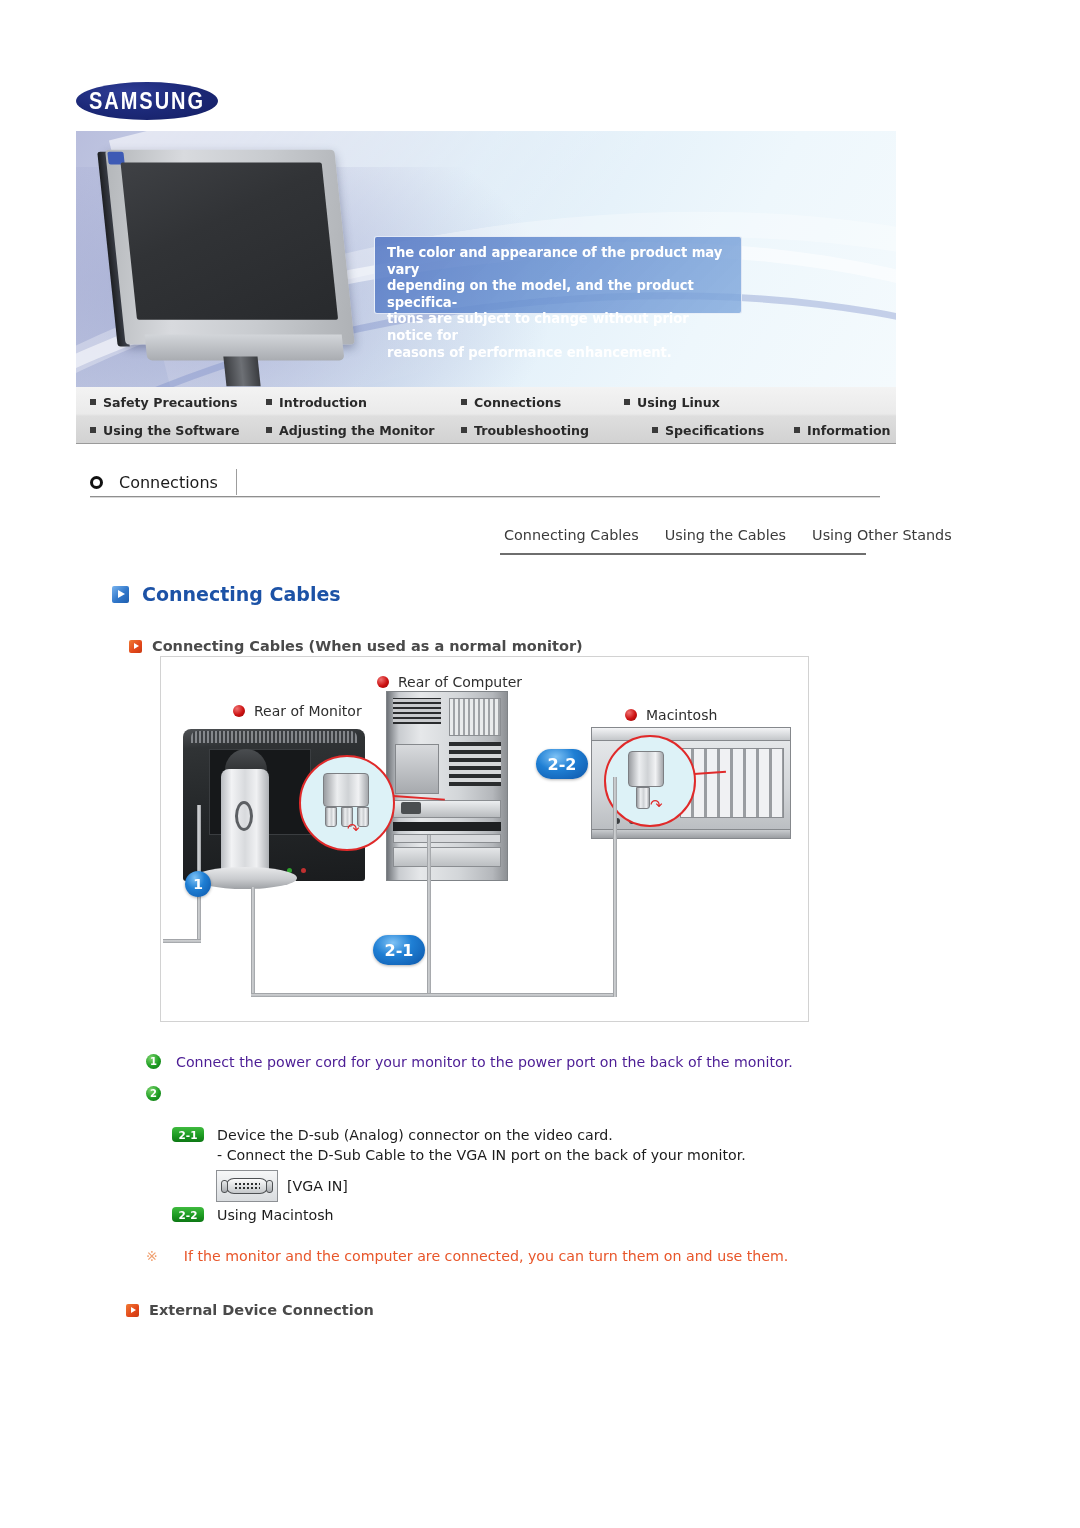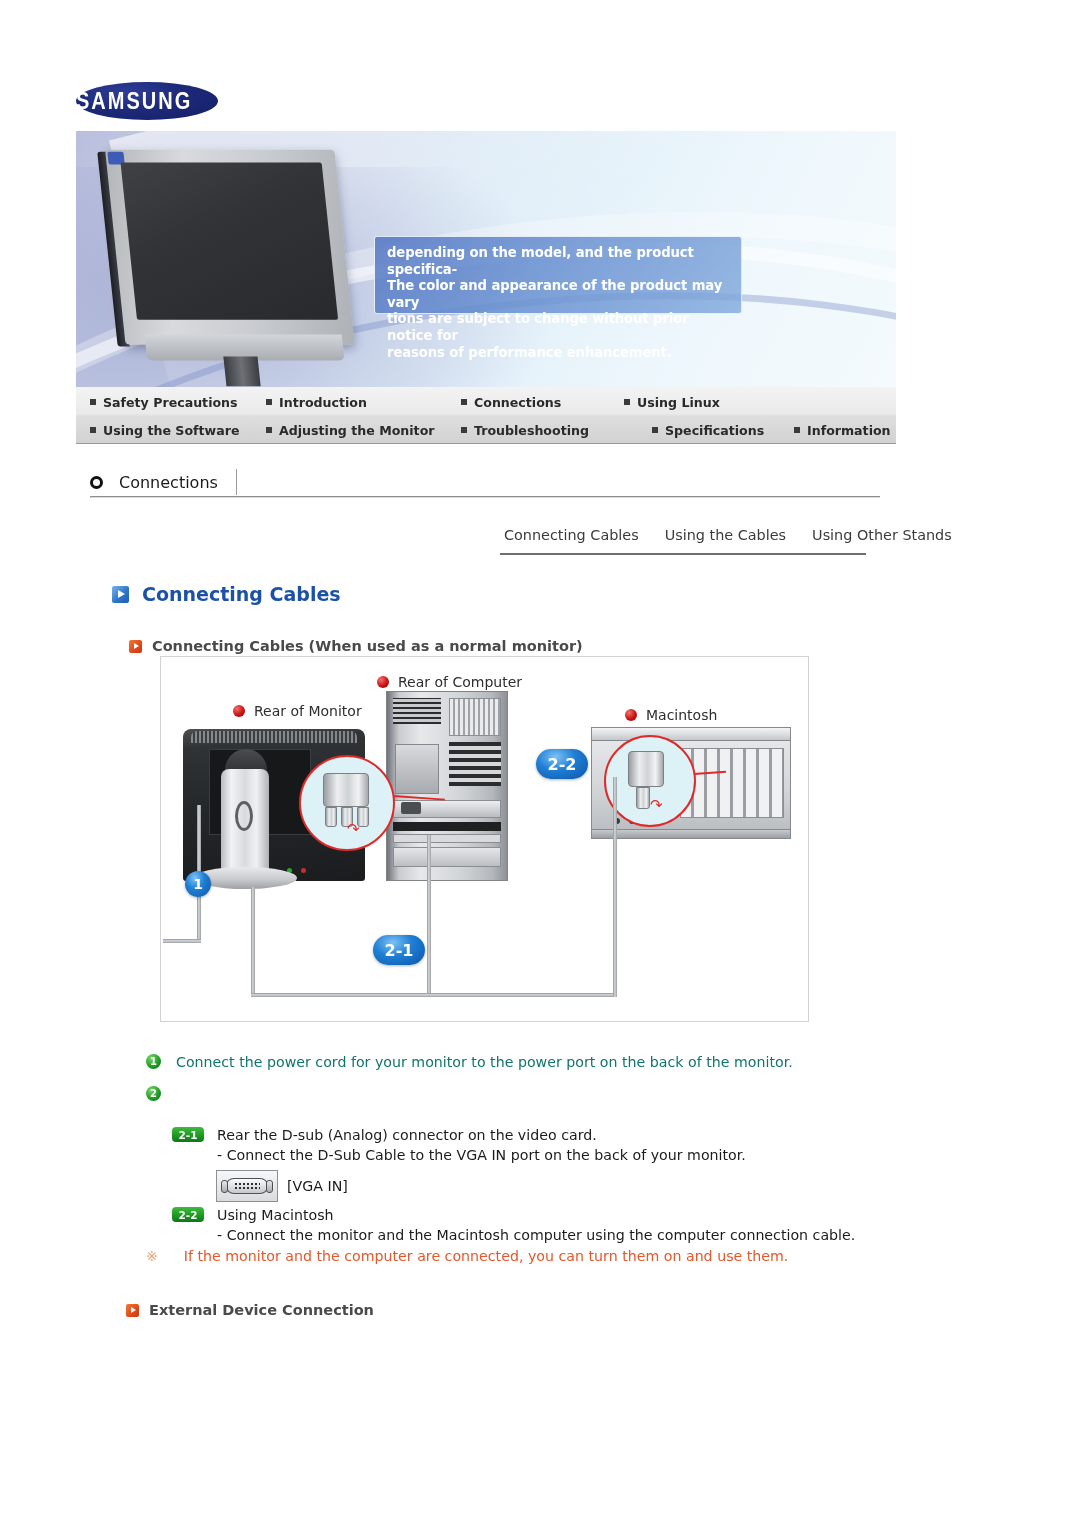--- a/index.html
+++ b/index.html
@@ -19,21 +19,21 @@
   #logo {
     position: absolute;
     left: 76px;
     top: 82px;
     width: 142px;
     height: 38px;
     border-radius: 50%;
     background: radial-gradient(ellipse at 35% 28%, #2f3d96 0%, #1d2a7a 45%, #141e63 100%);
     display: flex;
     align-items: center;
-    justify-content: flex-start;
+    justify-content: center;
   }
   #logo .wordmark {
     color: #ffffff;
     font-size: 20px;
     font-weight: bold;
     letter-spacing: 2.0px;
     font-family: "Liberation Sans", sans-serif;
     transform: scaleY(1.18);
   }
 
@@ -643,21 +643,21 @@
     align-items: center;
     justify-content: center;
     flex: none;
     margin-top: 2px;
     font-family: "DejaVu Sans", sans-serif;
   }
   .steptext {
     margin-left: 15px;
     font-size: 14.2px;
     line-height: 20px;
-    color: #0f766e;
+    color: #4c1d95;
     font-family: "DejaVu Sans", sans-serif;
   }
   .steptext .l2 { display: block; }
 
   #substeps {
     position: absolute;
     left: 172px;
     top: 1125px;
     width: 690px;
   }
@@ -794,22 +794,22 @@
   <div id="monitor">
     <div class="leftedge"></div>
     <div class="bezel"></div>
     <div class="bluetab"></div>
     <div class="screen"></div>
     <div class="chin"></div>
     <div class="neck"></div>
   </div>
 
   <div id="banner-note">
+    <p>The color and appearance of the product may vary</p>
     <p>depending on the model, and the product specifica-</p>
-    <p>The color and appearance of the product may vary</p>
     <p>tions are subject to change without prior notice for</p>
     <p>reasons of performance enhancement.</p>
   </div>
 </div>
 
 <div id="navbar">
   <div class="navrow r1">
     <div class="navitem" style="left:14px;">
       <span class="bullet"></span>
       <span>Safety Precautions</span>
@@ -969,21 +969,21 @@
   </div>
   <div class="step">
     <span class="numdot">2</span>
   </div>
 </div>
 
 <div id="substeps">
   <div class="substep">
     <span class="tagbox">2-1</span>
     <span class="substext">
-      <span>Rear the D-sub (Analog) connector on the video card.</span><br>
+      <span>Device the D-sub (Analog) connector on the video card.</span><br>
       <span>- Connect the D-Sub Cable to the VGA IN port on the back of your monitor.</span>
     </span>
   </div>
 </div>
 
 <div id="vga-row">
   <div id="vga-icon">
     <span class="screw l"></span>
     <span class="shell">
       <span class="pins"></span>
@@ -991,21 +991,20 @@
     <span class="screw r"></span>
   </div>
   <span id="vga-label">[VGA IN]</span>
 </div>
 
 <div id="substeps-2" style="position:absolute; left:172px; top:1205px; width:690px;">
   <div class="substep">
     <span class="tagbox">2-2</span>
     <span class="substext">
       <span>Using Macintosh</span><br>
-      <span>- Connect the monitor and the Macintosh computer using the computer connection cable.</span>
     </span>
   </div>
 </div>
 
 <div id="note-line">
   <span class="star">※</span>
   <span class="txt">If the monitor and the computer are connected, you can turn them on and use them.</span>
 </div>
 
 <div id="bottom-heading">

